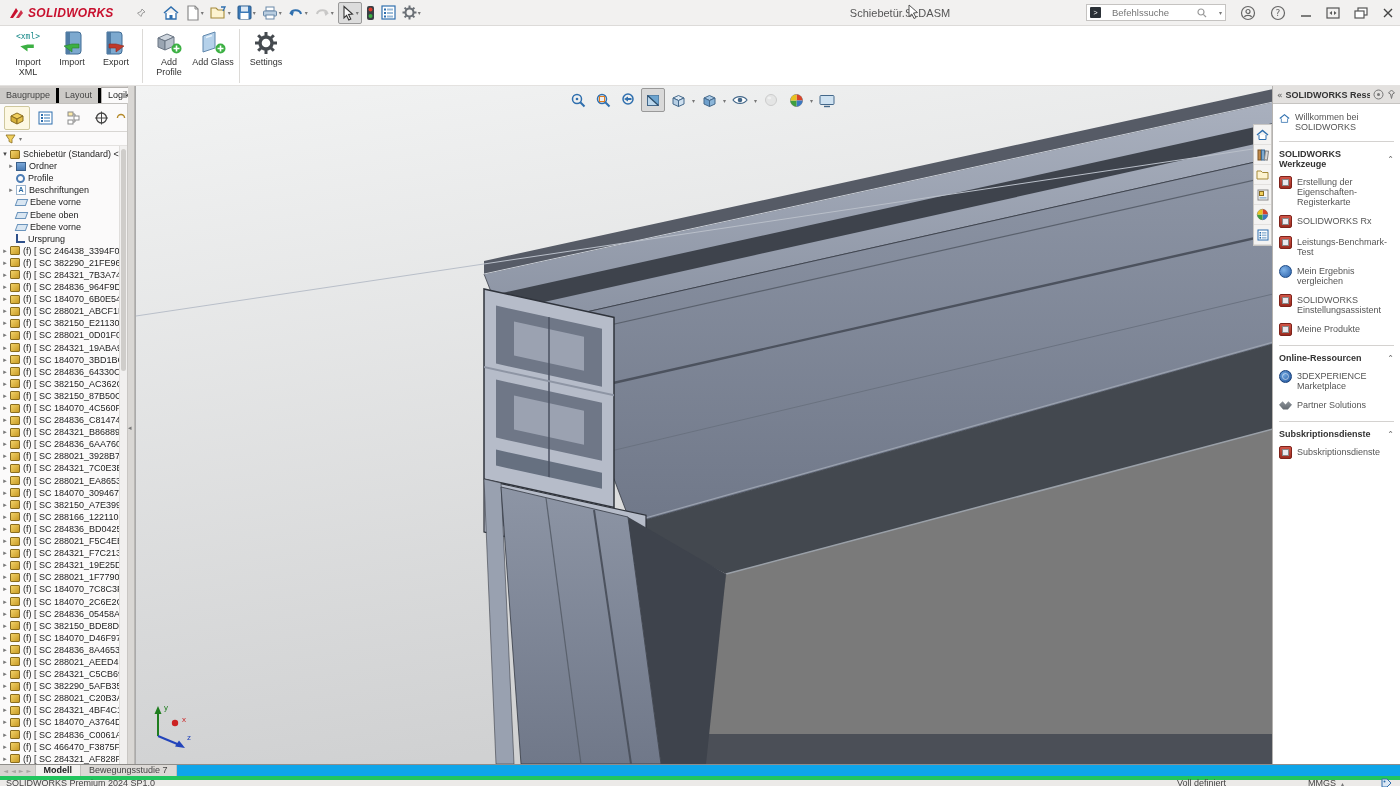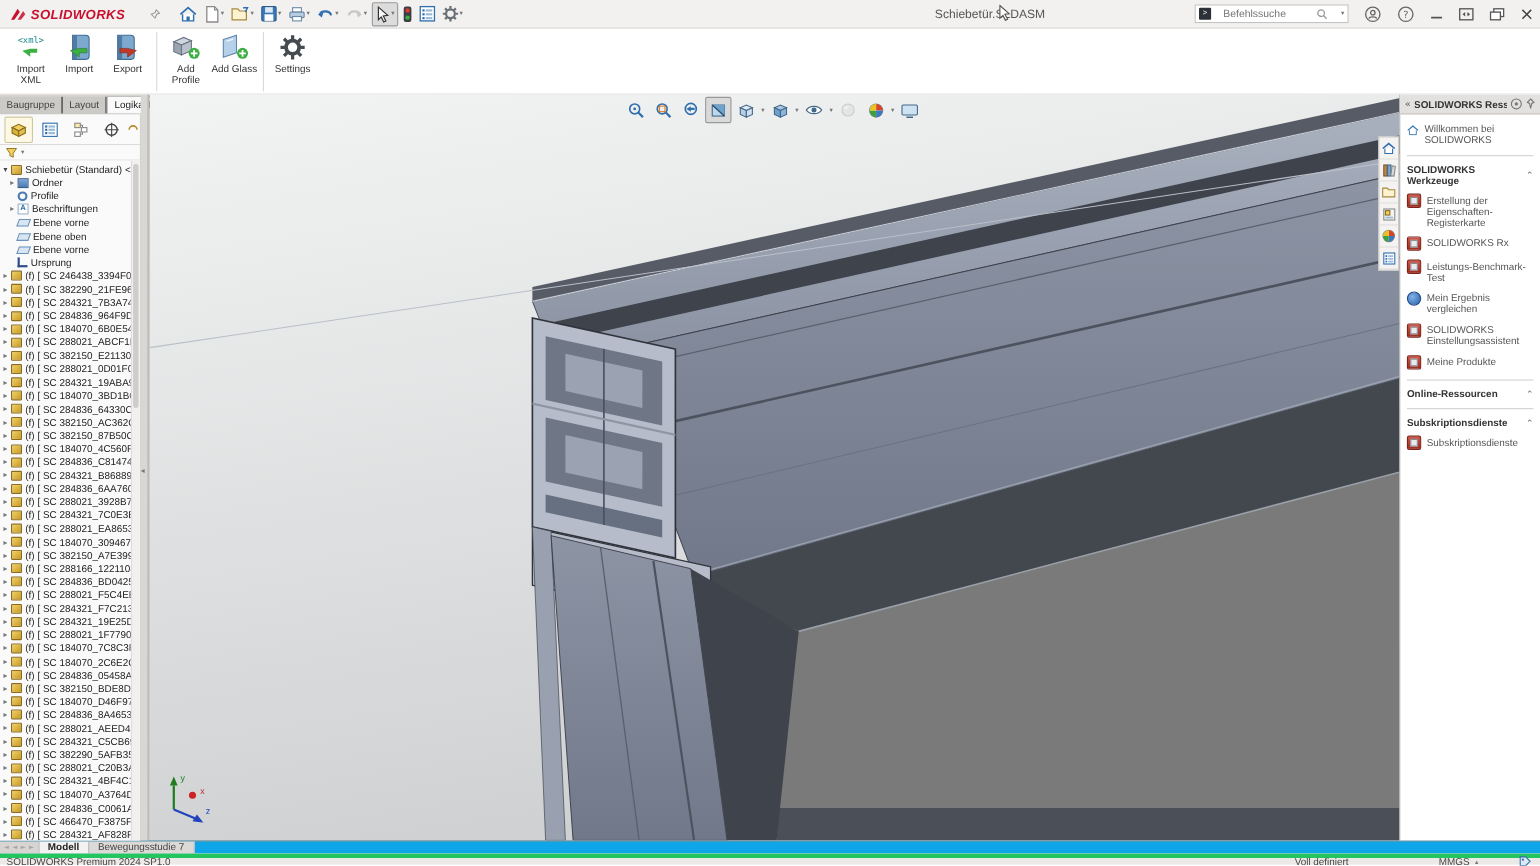--- a/index.html
+++ b/index.html
@@ -34,21 +34,21 @@
 .rtool .ric{height:28px;display:flex;align-items:center;justify-content:center}
 .rtool .rlab{font-size:9px;line-height:10px;text-align:center;color:#333;white-space:pre-line;width:42px}
 .rsep{width:1px;background:#dcdad7;height:54px;margin:1px 4px 0 4px}
 
 
 .main{display:flex;height:678px;position:relative}
 .leftcol{width:128px;display:flex;flex-direction:column;background:#fbfafa;border-right:1px solid #c9c7c4}
 .splitter{width:7px;background:#d9d7d4;border-right:1px solid #b9b7b4;position:relative}
 .splitter .sh{position:absolute;top:338px;left:0;font-size:7px;color:#777}
 .cmtabs{height:18px;display:flex;background:#d5d2cf;border-bottom:1px solid #c2c0bd;align-items:flex-end}
-.cmtab{font-size:9px;padding:2px 6px 3px 6px;color:#444;border-right:1px solid #000000;background:#cccac7;white-space:nowrap}
+.cmtab{font-size:9px;padding:2px 6px 3px 6px;color:#444;border-right:3px solid #000000;background:#cccac7;white-space:nowrap}
 .cmtab.active{background:#fbfafa;font-weight:normal;border-top:1px solid #b5b2af;border-left:1px solid #b5b2af;color:#222}
 .paneltabs{height:28px;display:flex;align-items:center;border-bottom:1px solid #d8d6d3;background:#fbfafa;padding-left:4px;gap:2px}
 .ptab{width:26px;height:24px;display:flex;align-items:center;justify-content:center;border-radius:2px}
 .ptab.active{background:#fdf8e3;border:1px solid #cfc89e}
 .filterrow{height:14px;display:flex;align-items:center;padding-left:5px;gap:2px;border-bottom:1px solid #e4e2e0;background:#fbfafa}
 .treewrap{flex:1;position:relative;background:#fbfafa;overflow:hidden}
 .tree{position:absolute;top:2px;left:0;right:8px;bottom:0;overflow:hidden}
 .trow{height:12.1px;line-height:12px;white-space:nowrap;display:flex;align-items:center;font-size:9px;color:#222;overflow:hidden}
 .arr{width:10px;text-align:center;font-size:7px;color:#777;flex:none;font-family:"DejaVu Sans",sans-serif}
 .arr.has::before{content:"▸"}
@@ -967,20 +967,32 @@
           <div class="tp-item">
             <span class="tpi i-red-tool"></span>
             <span>Meine Produkte</span>
           </div>
         </div>
       <div class="tp-divider"></div>
       <div class="tp-sechead">
         <span class="st">Online-Ressourcen</span>
         <span class="chev ug">⌃</span>
       </div>
+      <div>
+
+          <div class="tp-item">
+            <span class="tpi i-globe"></span>
+            <span>3DEXPERIENCE Marketplace</span>
+          </div>
+
+          <div class="tp-item">
+            <span class="tpi i-handshake"></span>
+            <span>Partner Solutions</span>
+          </div>
+        </div>
       <div class="tp-divider"></div>
       <div class="tp-sechead">
         <span class="st">Subskriptionsdienste</span>
         <span class="chev ug">⌃</span>
       </div>
       <div>
 
           <div class="tp-item">
             <span class="tpi i-red-tool"></span>
             <span>Subskriptionsdienste</span>

